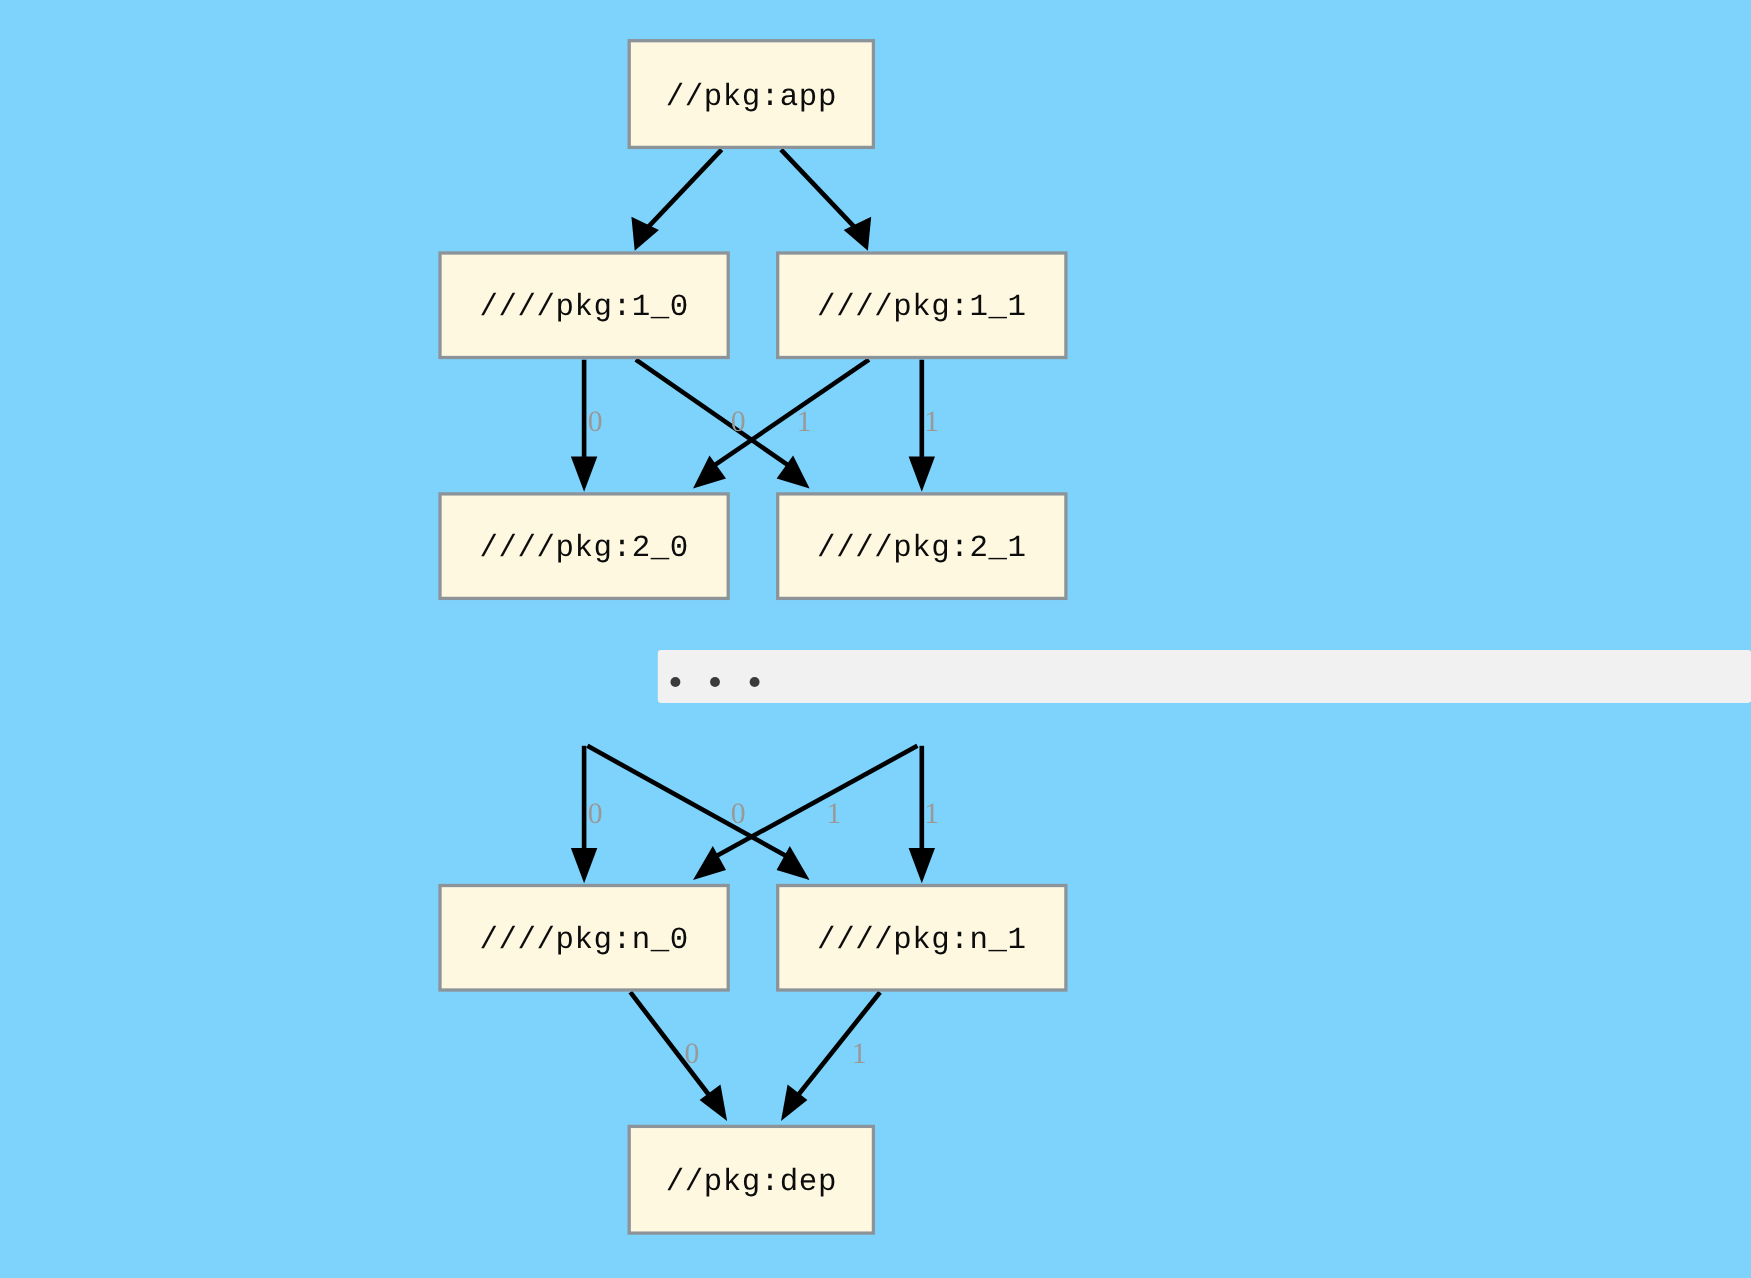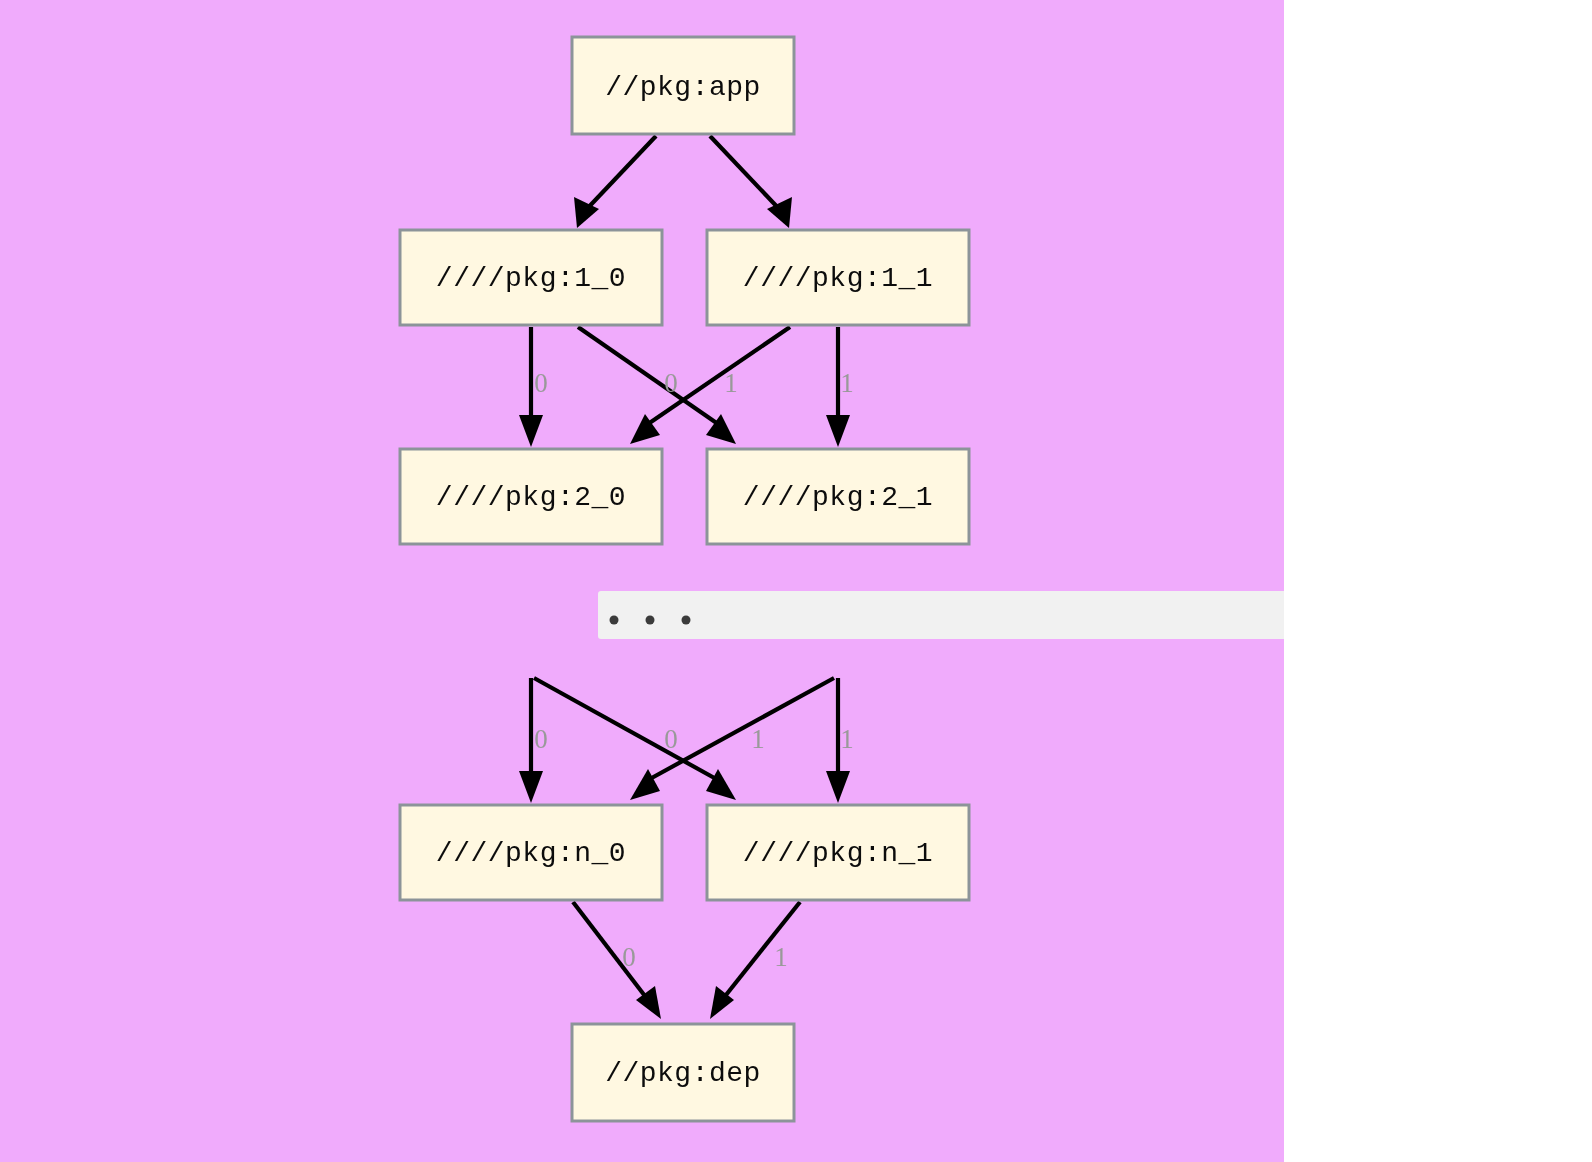--- a/index.html
+++ b/index.html
@@ -5,23 +5,23 @@
   html, body {
     margin: 0;
     padding: 0;
     background: #ffffff;
   }
   body {
     font-family: "Liberation Mono", "DejaVu Sans Mono", monospace;
   }
   #canvas {
     position: relative;
-    width: 1284px;
+    width: 1592px;
     height: 1162px;
-    background: #f0abfc;
+    background: #7dd3fc;
     overflow: hidden;
   }
   svg.graph-layer {
     position: absolute;
     left: 0;
     top: 0;
     width: 1592px;
     height: 1162px;
     display: block;
   }

